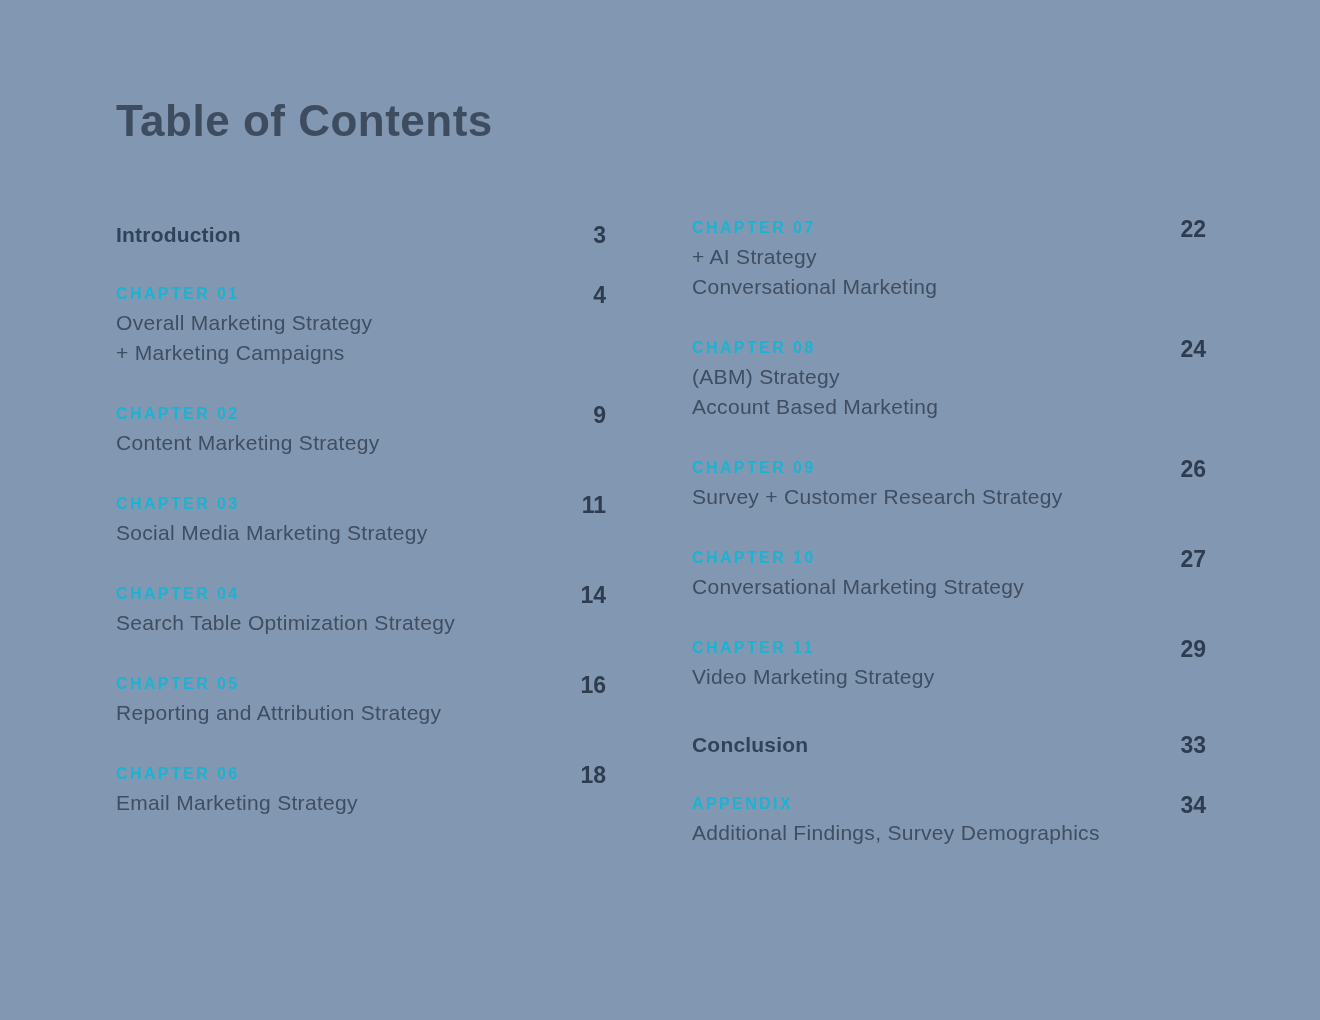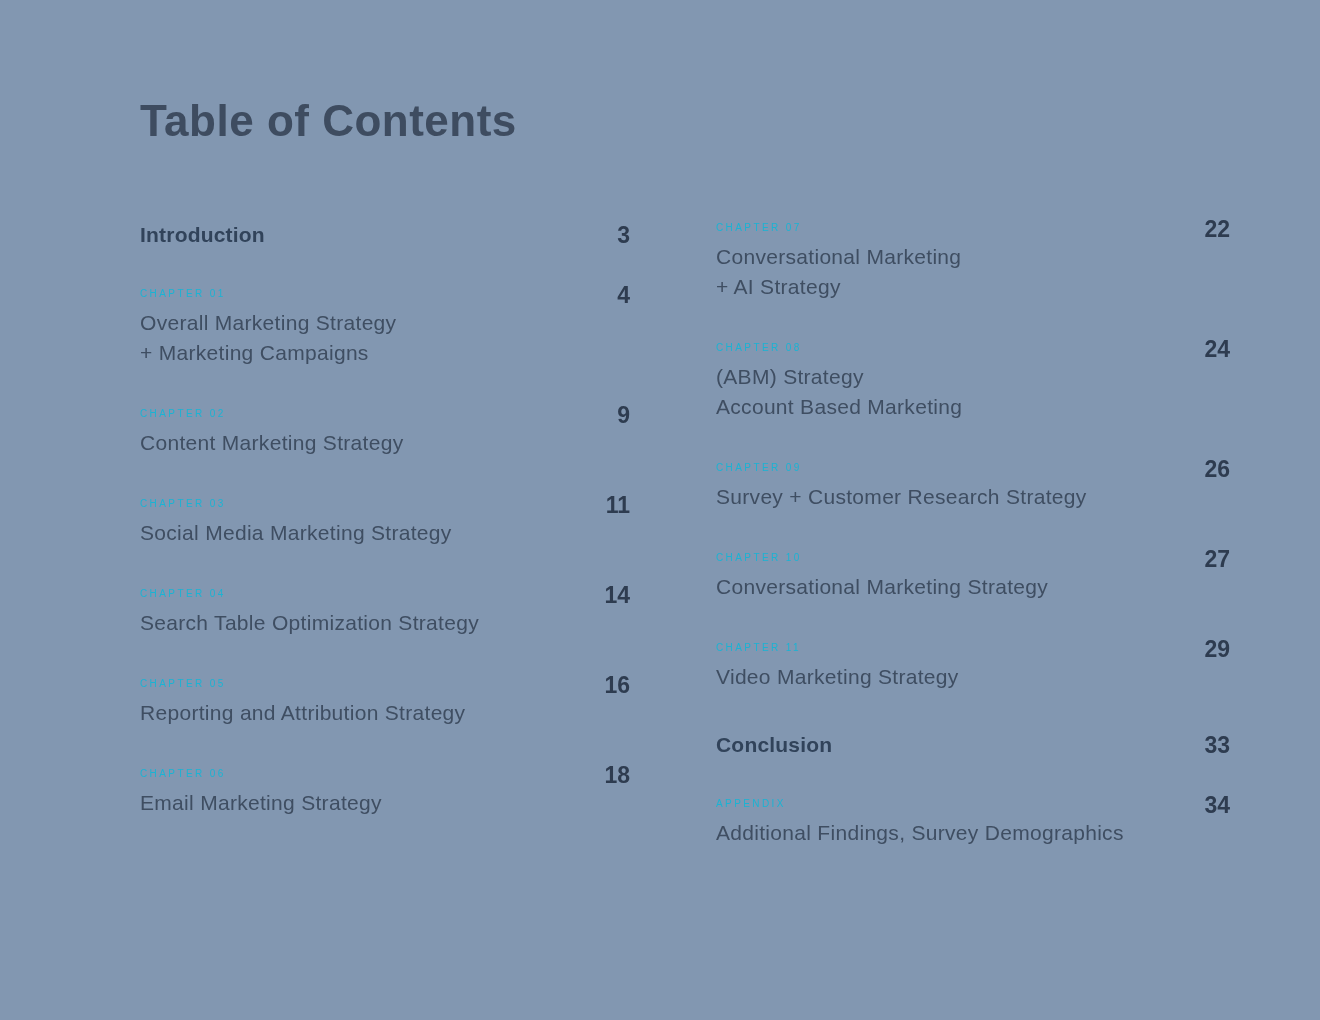--- a/index.html
+++ b/index.html
@@ -11,21 +11,21 @@
     --pagenum:#2e3c50;
   }
   *{margin:0;padding:0;box-sizing:border-box;}
   html,body{width:1320px;height:1020px;}
   body{
     background:var(--bg);
     font-family:"Liberation Sans","DejaVu Sans",sans-serif;
     overflow:hidden;
     position:relative;
   }
-  .page{position:absolute;inset:0;margin-left:24px;}
+  .page{position:absolute;inset:0;}
   .page-title{
     position:absolute;
     left:116px;
     top:96px;
     font-size:44px;
     font-weight:800;
     letter-spacing:0.5px;
     color:var(--title);
   }
   .columns{
@@ -40,22 +40,22 @@
   .col-right{width:514px;}
   .entry{
     display:flex;
     justify-content:space-between;
     align-items:flex-start;
     margin-bottom:38px;
   }
   .entry.section{margin-bottom:36px;}
   .entry-text{flex:1 1 auto;min-width:0;}
   .kicker{
-    font-size:10px;
-    font-weight:400;
+    font-size:16px;
+    font-weight:700;
     letter-spacing:2.4px;
     color:var(--kicker);
     margin-bottom:6px;
     line-height:16px;
   }
   .line{
     font-size:21px;
     line-height:30px;
     font-weight:400;
     color:var(--body);
@@ -146,22 +146,22 @@
         <div class="page-num">18</div>
       </div>
 
     </div>
 
     <div class="col col-right">
 
       <div class="entry">
         <div class="entry-text">
           <div class="kicker">CHAPTER 07</div>
+          <div class="line">+ AI Strategy</div>
           <div class="line">Conversational Marketing</div>
-          <div class="line">+ AI Strategy</div>
         </div>
         <div class="page-num">22</div>
       </div>
 
       <div class="entry">
         <div class="entry-text">
           <div class="kicker">CHAPTER 08</div>
           <div class="line">(ABM) Strategy</div>
           <div class="line">Account Based Marketing</div>
         </div>

